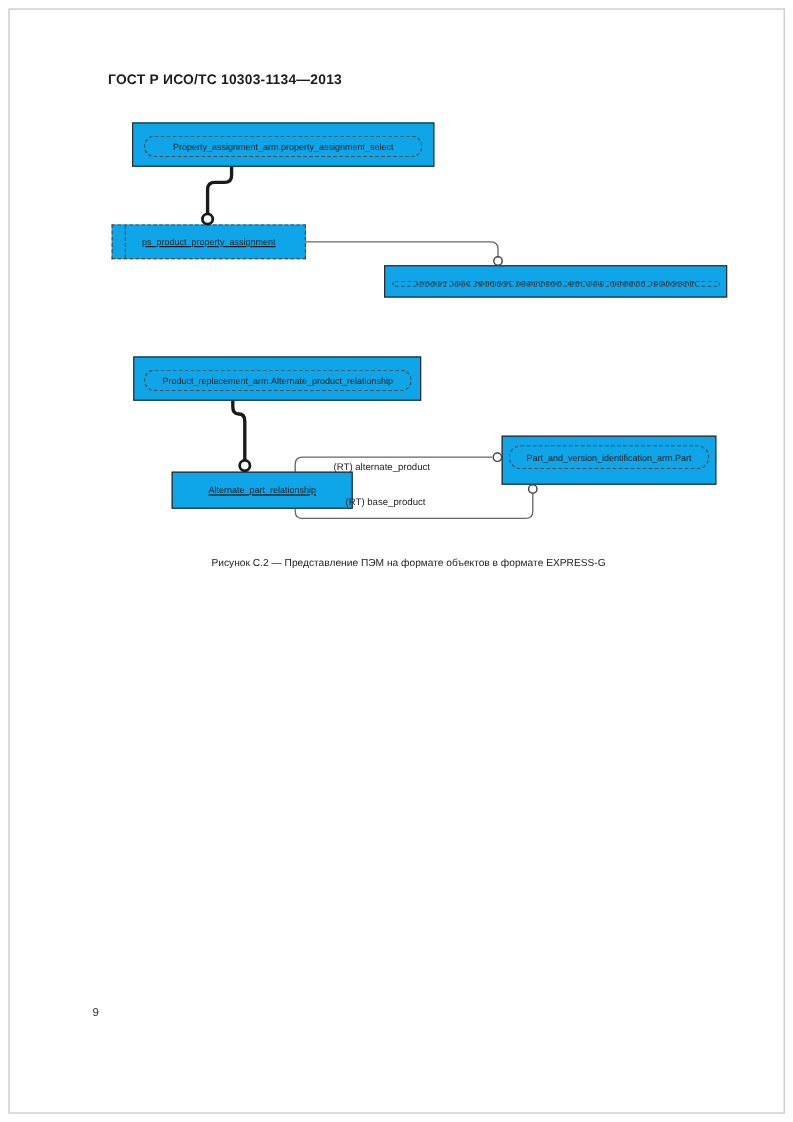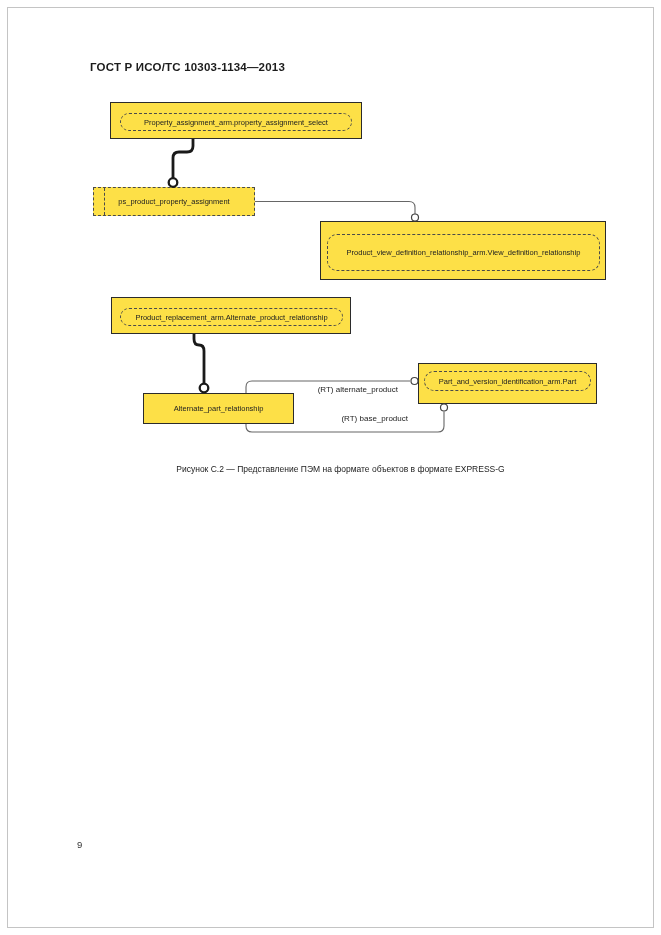--- a/index.html
+++ b/index.html
@@ -34,21 +34,21 @@
     left: 0; top: 0;
     width: 661px; height: 935px;
   }
   svg.lines  { z-index: 1; }
   svg.circles{ z-index: 3; }
   .thick { fill: none; stroke: #1a1a1a; stroke-width: 2.8; stroke-linecap: round; stroke-linejoin: round; }
   .thin  { fill: none; stroke: #666666; stroke-width: 1.1; stroke-linecap: butt; }
   .circ-bold { fill: #ffffff; stroke: #1a1a1a; stroke-width: 2.3; }
   .circ-thin { fill: #ffffff; stroke: #444444; stroke-width: 1.2; }
 
-  .node { position: absolute; z-index: 2; background: #fde047; box-sizing: border-box; }
+  .node { position: absolute; z-index: 2; background: #0ea5e9; box-sizing: border-box; text-decoration: underline; }
   .refbox { border: 1px solid #2b2b2b; }
   .oval {
     position: absolute;
     border: 1px dashed #4a4a4a;
     border-radius: 10px;
     display: flex;
     align-items: center;
     justify-content: center;
     box-sizing: border-box;
     overflow: hidden;
@@ -75,21 +75,21 @@
     border: 1px solid #2b2b2b;
     display: flex;
     align-items: center;
     justify-content: center;
   }
   .edge-label {
     position: absolute;
     z-index: 2;
     font-size: 8px;
     color: #222222;
-    text-align: right;
+    text-align: left;
     white-space: nowrap;
   }
   .caption {
     position: absolute;
     left: 20px; right: 0;
     top: 464px;
     text-align: center;
     font-size: 8.5px;
     color: #222222;
   }
@@ -120,21 +120,21 @@
     <div class="oval" style="left:9px; right:9px; top:10px; bottom:7px">
       <span class="node-text">Property_assignment_arm.property_assignment_select</span>
     </div>
   </div>
 
   <div class="node dashedbox" style="left:93px; top:187px; width:162px; height:29px">
     <div class="dashed-divider"></div>
     <span class="node-text">ps_product_property_assignment</span>
   </div>
 
-  <div class="node refbox" style="left:320px; top:221px; width:286px; height:59px">
+  <div class="node refbox" style="left:320px; top:221px; width:286px; height:27px">
     <div class="oval" style="left:6px; right:5px; top:12px; bottom:8px">
       <span class="node-text">Product_view_definition_relationship_arm.View_definition_relationship</span>
     </div>
   </div>
 
   <div class="node refbox" style="left:111px; top:297px; width:240px; height:37px">
     <div class="oval" style="left:8px; right:7px; top:10px; bottom:7px">
       <span class="node-text">Product_replacement_arm.Alternate_product_relationship</span>
     </div>
   </div>

